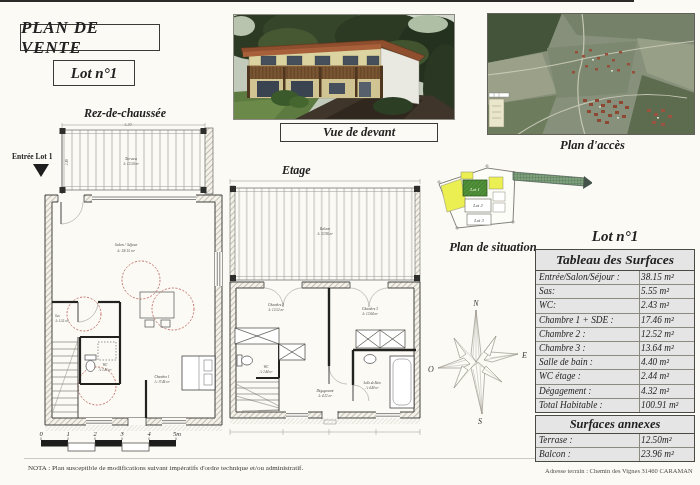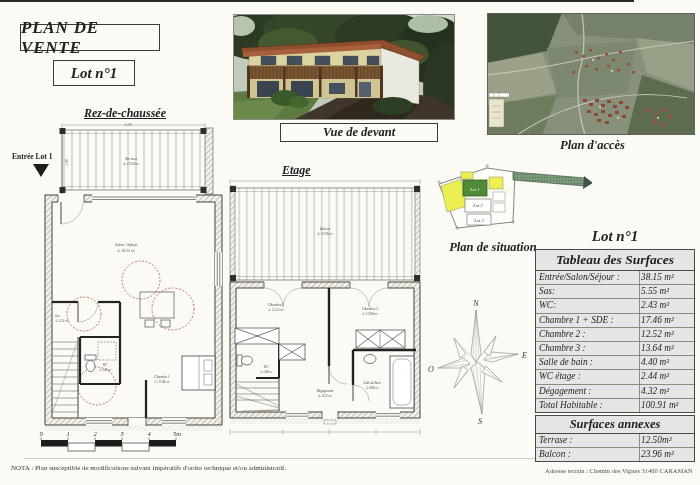--- a/index.html
+++ b/index.html
@@ -9,21 +9,21 @@
     font-family:"Liberation Serif","DejaVu Serif",serif;
     color:#222;
   }
   .abs{position:absolute;}
   .boxed{
     border:1.6px solid #3a3a38;display:flex;align-items:center;justify-content:center;
     background:#fbfaf5;box-sizing:border-box;
   }
   .title-main{font-size:17px;font-weight:bold;font-style:italic;letter-spacing:.8px;}
   .title-lot{font-size:15px;font-weight:bold;font-style:italic;}
-  .plan-head{font-size:12px;font-weight:bold;font-style:italic;text-decoration:underline;}
+  .plan-head{font-size:12px;font-weight:bold;font-style:italic;}
   .caption{font-size:12.5px;font-weight:bold;font-style:italic;text-align:center;}
   .entry-label{font-size:7.5px;font-weight:bold;}
   .tri-down{width:0;height:0;border-left:8px solid transparent;border-right:8px solid transparent;border-top:13px solid #1e1e1e;}
   .img-frame{box-sizing:border-box;}
   .surfwrap{position:absolute;background:#e5e5e5;border:1.2px solid #4a4a44;box-sizing:border-box;}
   .surfwrap .ttl{font-weight:bold;font-style:italic;text-align:center;border-bottom:1px solid #4a4a44;}
   .surfwrap table{border-collapse:collapse;width:100%;table-layout:fixed;}
   .surfwrap td{
     border-top:1px solid #8d8a7f;font-style:italic;font-size:9.3px;line-height:13.2px;height:13.2px;
     padding:0 3px;white-space:nowrap;overflow:hidden;color:#1f1f1f;
@@ -618,13 +618,13 @@
     <line x1="113" y1="8.5" x2="113" y2="11"></line>
       <line x1="140" y1="8.5" x2="140" y2="11"></line>
   </g>
   <rect x="5" y="11" width="27" height="6.5" fill="#1d1d1b"></rect>
   <rect x="59" y="11" width="27" height="6.5" fill="#1d1d1b"></rect>
   <rect x="113" y="11" width="27" height="6.5" fill="#1d1d1b"></rect>
   <rect x="32" y="14" width="27" height="8" fill="#fff" stroke="#55544e" stroke-width="0.8"></rect>
   <rect x="86" y="14" width="27" height="8" fill="#fff" stroke="#55544e" stroke-width="0.8"></rect>
 </svg>
 
-<div class="abs nota" style="left:11px;top:464px;">NOTA : Plan susceptible de modifications suivant impératifs d'ordre technique et/ou administratif.</div>
+<div class="abs nota" style="left:28px;top:464px;">NOTA : Plan susceptible de modifications suivant impératifs d'ordre technique et/ou administratif.</div>
 
 </body></html>

